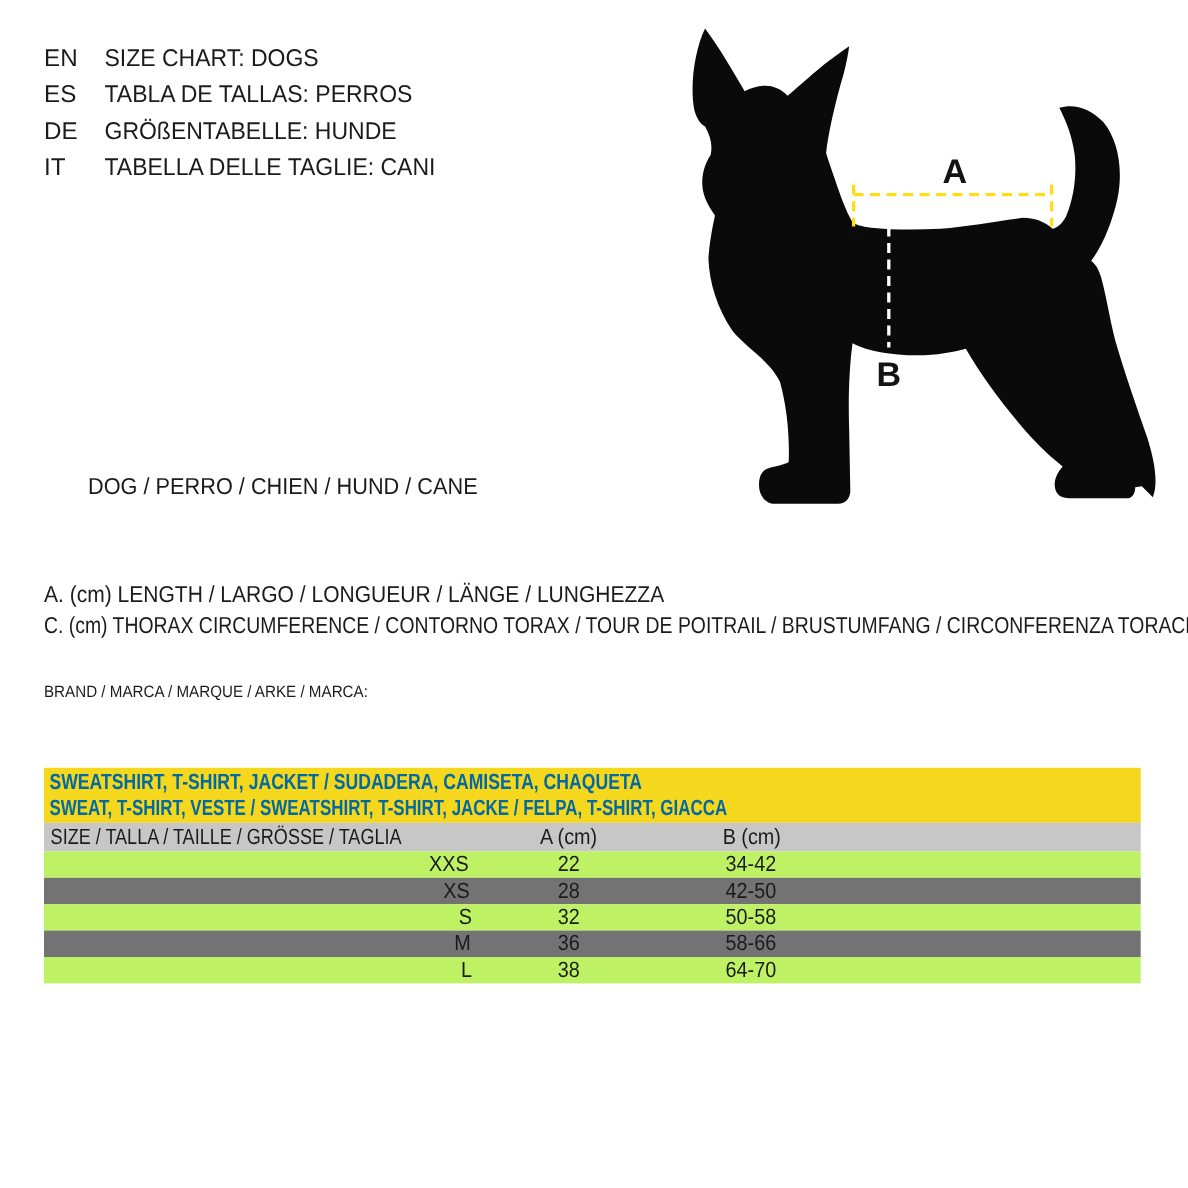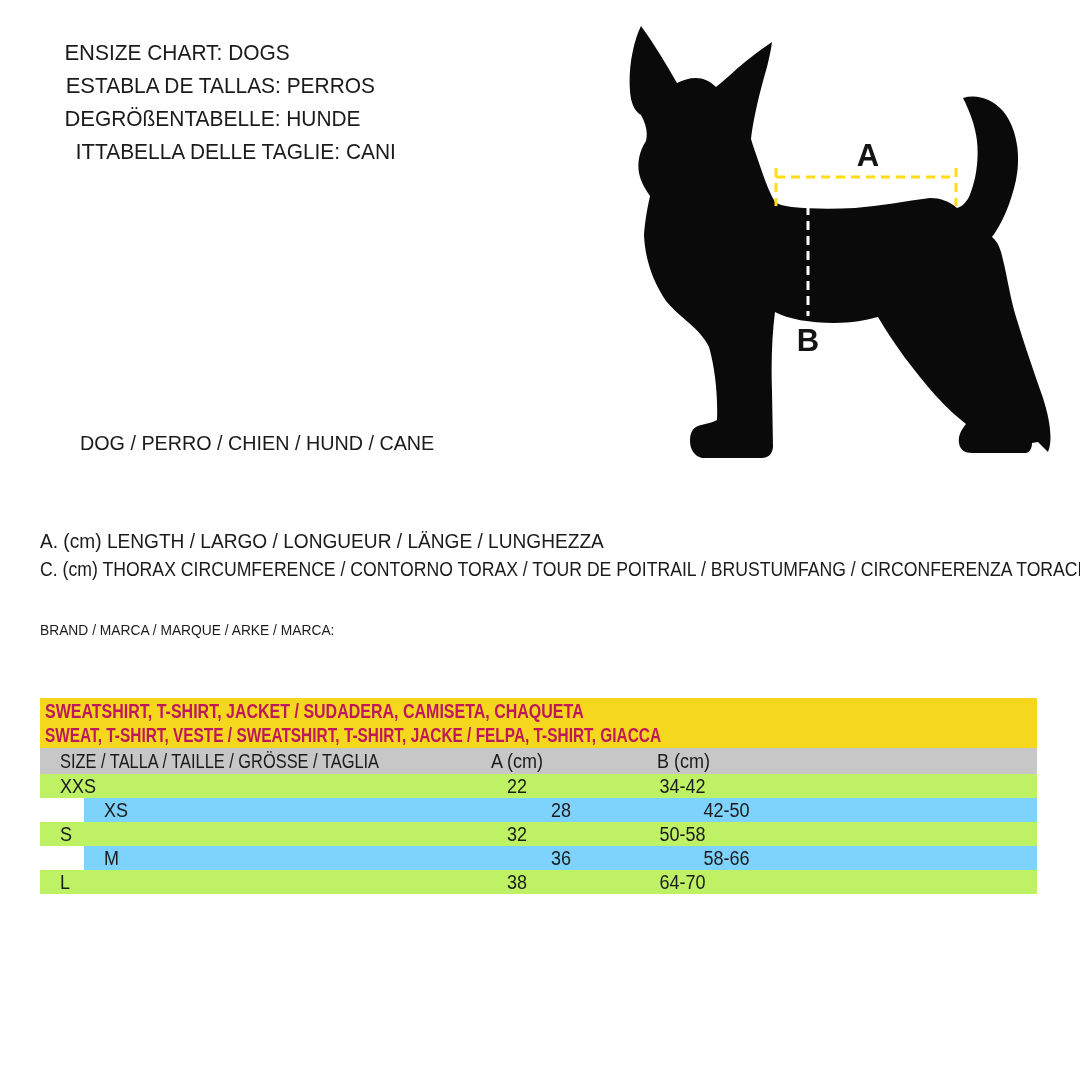--- a/index.html
+++ b/index.html
@@ -10,38 +10,38 @@
   .abs{position:absolute;white-space:nowrap;}
   
   .cx{display:inline-block;transform-origin:0 50%;} .s77{transform:scaleX(.77);} .s80{transform:scaleX(.80);}
   .s82{transform:scaleX(.82);} .s84{transform:scaleX(.84);}
   .s90{transform:scaleX(.90);} .s91{transform:scaleX(.91);} .s92{transform:scaleX(.92);}
   .s94{transform:scaleX(.94);} .s95{transform:scaleX(.95);}
   .ccx{display:inline-block;transform:scaleX(.9);transform-origin:50% 50%;}
 
   
   .lang-list{left:40px;top:36px;font-size:22px;line-height:33px;}
-  .lang-row{display:flex;text-align:right;}
+  .lang-row{display:flex;}
   .lang-code{width:55px;flex:0 0 55px;}
 
   
   .dog-caption{left:40px;top:431px;font-size:21px;margin-left:40px;}
   .measure-a{left:40px;top:529px;font-size:21px;}
   .measure-c{left:40px;top:557px;font-size:21px;}
   .brand-line{left:40px;top:621px;font-size:15px;}
 
   
   .size-table{left:40px;top:698px;width:997px;}
   .banner{height:50px;background:#F5D71E;padding-left:5px;box-sizing:border-box;
           display:flex;flex-direction:column;justify-content:center;}
-  .banner-line{font-weight:bold;font-size:20px;line-height:24px;color:#be185d;}
+  .banner-line{font-weight:bold;font-size:20px;line-height:24px;color:#0369a1;}
   .thead{height:26px;background:#C7C7C8;display:flex;align-items:center;font-size:20px;}
   .trow{height:24px;display:flex;align-items:center;font-size:20px;background:#bef264;}
-  .trow.alt{background:#7dd3fc;margin-left:44px;}
-  .c1{width:390px;flex:0 0 390px;padding-left:20px;box-sizing:border-box;text-align:left;}
+  .trow.alt{background:#737373;}
+  .c1{width:390px;flex:0 0 390px;padding-left:6px;box-sizing:border-box;text-align:right;}
   .c2{width:174px;flex:0 0 174px;text-align:center;}
   .c3{width:158px;flex:0 0 158px;text-align:center;}
 
   
   .dog-diagram{position:absolute;left:600px;top:10px;}
 </style>
 </head>
 <body>
 
 <div class="abs lang-list">

